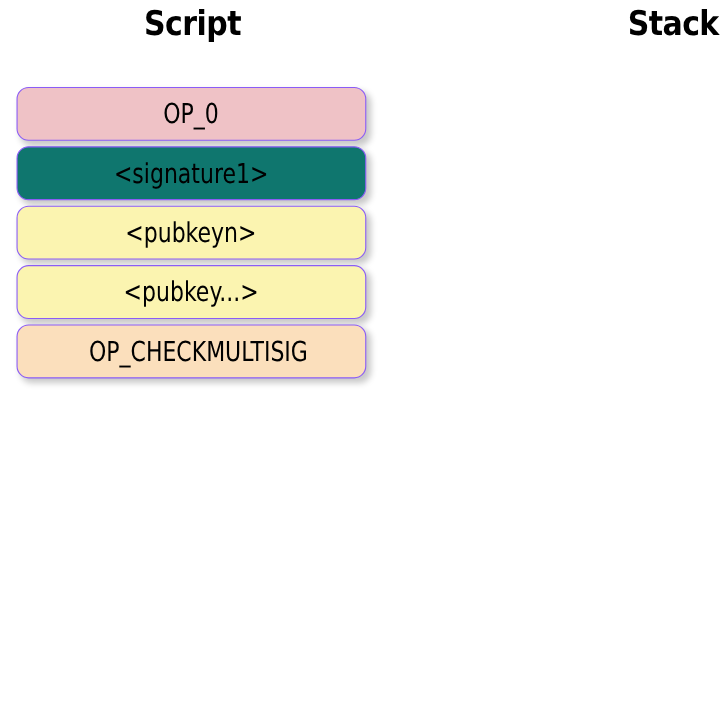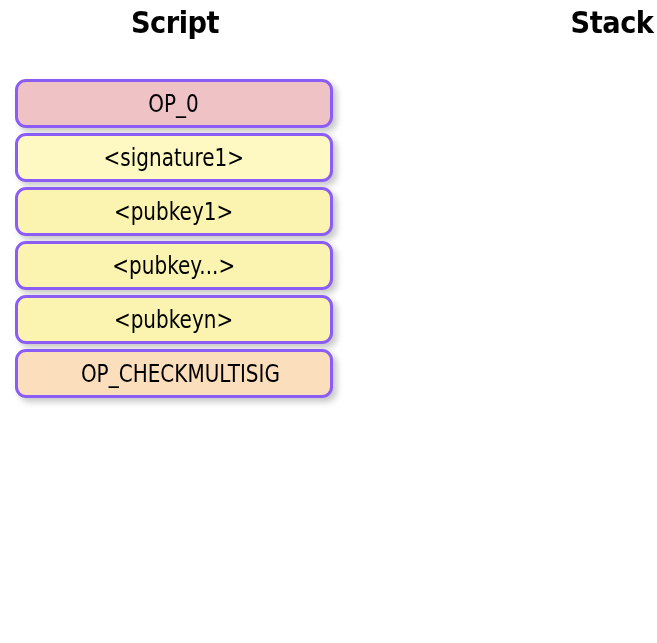--- a/index.html
+++ b/index.html
@@ -61,21 +61,21 @@
     width: 318px;
     height: 534px;
   }
 
   .op-box {
     position: relative;
     box-sizing: border-box;
     width: 318px;
     height: 49px;
     margin-bottom: 5px;
-    border: 3px solid #8b5cf6;
+    border: 1px solid #8b5cf6;
     border-radius: 11px;
     display: flex;
     align-items: center;
     justify-content: center;
     box-shadow: 4px 4px 6px rgba(0,0,0,0.22);
   }
   .op-box:last-child {
     margin-bottom: 0;
     padding-left: 12px;
   }
@@ -84,46 +84,43 @@
     font-size: 25px;
     line-height: 25px;
     color: #000000;
     white-space: nowrap;
     transform: scaleX(0.80);
     transform-origin: center center;
     letter-spacing: 0px;
   }
 
   .fill-pink   { background-color: #efc2c6; }
-  .fill-blue   { background-color: #fef9c3; }
+  .fill-blue   { background-color: #0f766e; }
   .fill-yellow { background-color: #fbf4b0; }
   .fill-orange { background-color: #fbdfbc; }
 </style>
 </head>
 <body>
 
 <div class="headers">
   <div class="col-header script">Script</div>
   <div class="col-header stack">Stack</div>
 </div>
 
 <div class="script-column" id="script-column">
     <div class="op-box fill-pink">
       <span class="label">OP_0</span>
     </div>
     <div class="op-box fill-blue">
       <span class="label">&lt;signature1&gt;</span>
     </div>
     <div class="op-box fill-yellow">
-      <span class="label">&lt;pubkey1&gt;</span>
+      <span class="label">&lt;pubkeyn&gt;</span>
     </div>
     <div class="op-box fill-yellow">
       <span class="label">&lt;pubkey...&gt;</span>
-    </div>
-    <div class="op-box fill-yellow">
-      <span class="label">&lt;pubkeyn&gt;</span>
     </div>
     <div class="op-box fill-orange">
       <span class="label">OP_CHECKMULTISIG</span>
     </div>
   </div>
 
 <div class="stack-column" id="stack-column"></div>
 
 </body></html>

